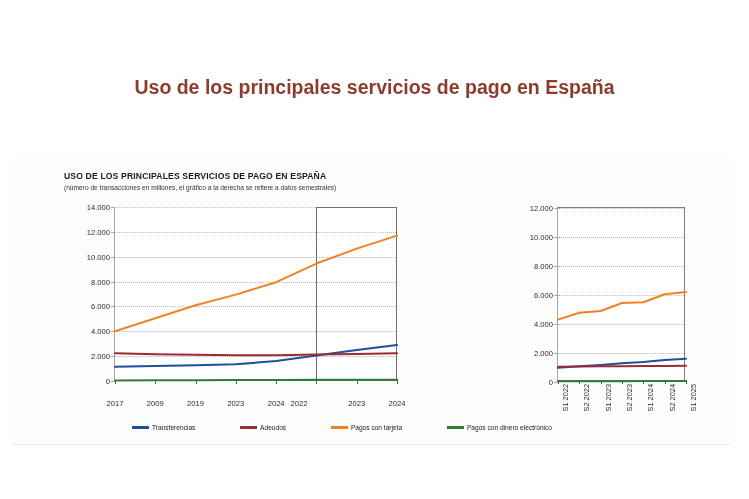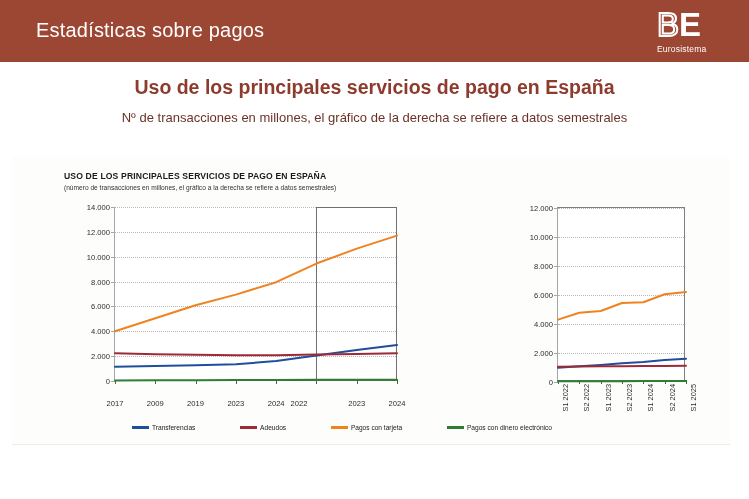--- a/index.html
+++ b/index.html
@@ -125,33 +125,22 @@
   .legend-swatch {
     width: 17px; height: 2.3px; margin-right: 3px; display: inline-block;
   }
   .legend-label { font-size: 6.6px; color: #1a1a1a; white-space: nowrap; }
 </style>
 </head>
 <body>
 
 <div id="app">
 
-  <div class="header-bar">
-    <div class="header-title">Estadísticas sobre pagos</div>
-    <div class="brand">
-      <div class="brand-mark">
-        <span class="brand-b">B</span>
-        <span class="brand-e">E</span>
-      </div>
-      <div class="brand-sub">Eurosistema</div>
-    </div>
-  </div>
 
   <div class="slide-title">Uso de los principales servicios de pago en España</div>
-  <div class="slide-subtitle">Nº de transacciones en millones, el gráfico de la derecha se refiere a datos semestrales</div>
 
   <div class="chart-panel">
     <div class="chart-title">USO DE LOS PRINCIPALES SERVICIOS DE PAGO EN ESPAÑA</div>
     <div class="chart-subtitle">(número de transacciones en millones, el gráfico a la derecha se refiere a datos semestrales)</div>
 
     <div class="plot" id="plot-annual" style="left:102px; top:50px; width:282px; height:174px;">
         <div class="plot-area" style="width: 282px; height: 174px;">
           <div class="tickmark" style="top: 174px;"></div>
           <div class="ytick" style="top: 174px;">0</div>
           <div class="gridline" style="top: 149.143px;"></div>

